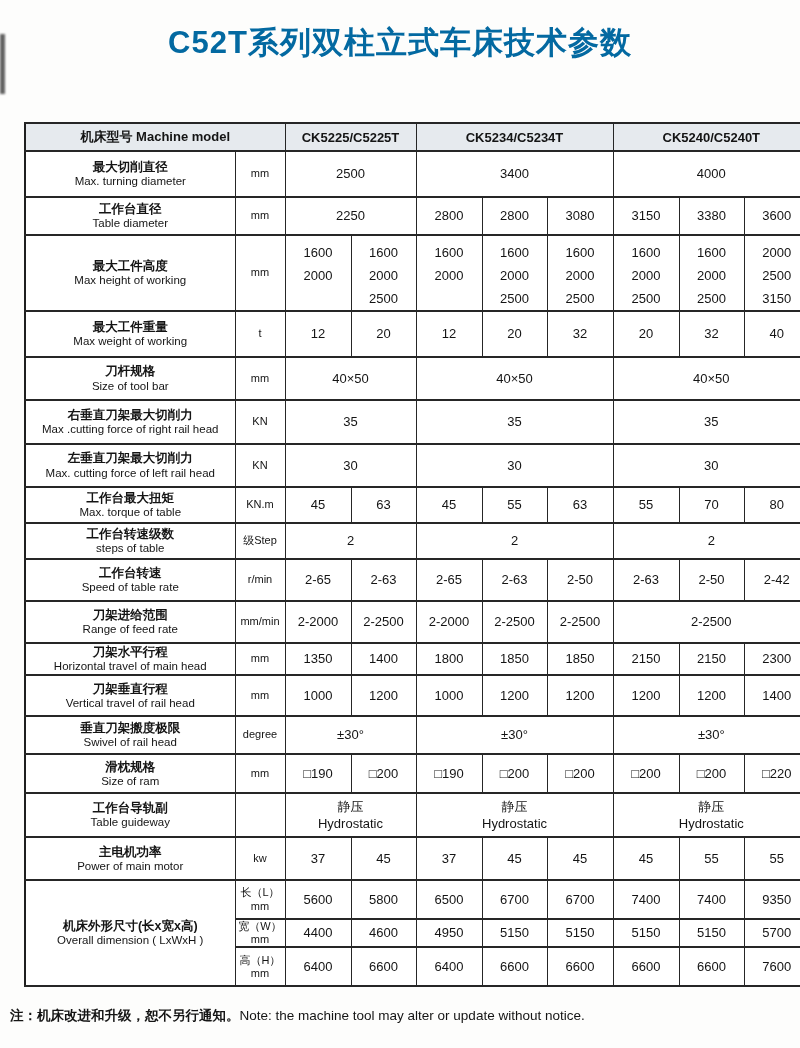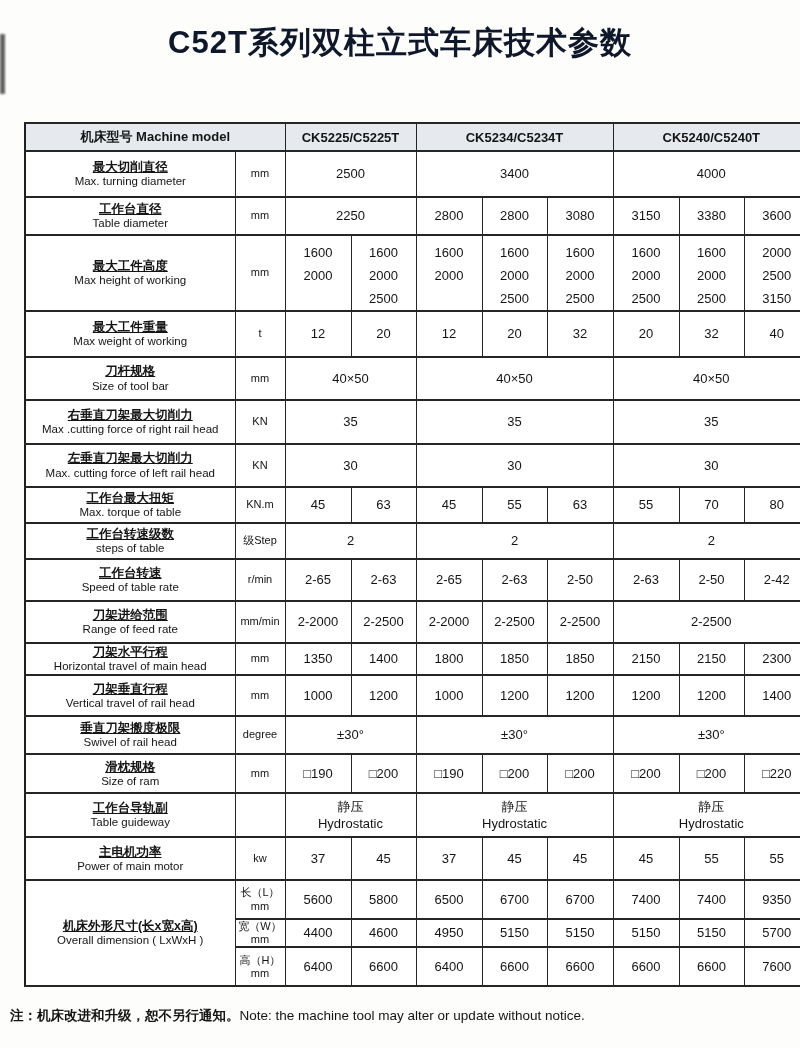--- a/index.html
+++ b/index.html
@@ -18,38 +18,38 @@
     position:absolute;left:24px;top:122px;width:785px;
     border-collapse:collapse;table-layout:fixed;background:#fff;
     border:2px solid #1f1f1f;
   }
   table.spec td{
     border:1px solid #262626;border-top-width:2px;border-bottom-width:2px;
     text-align:center;vertical-align:middle;padding:0;overflow:hidden;
   }
   tr.head td{background:#e6eaee;font-weight:700;font-size:13px;}
   td.lbl{text-align:left;padding:2px 4px 2px 7px;}
-  td.lbl .cn{font-weight:700;font-size:12.5px;line-height:1.3;text-decoration:underline;}
+  td.lbl .cn{font-weight:700;font-size:12.5px;line-height:1.3;}
   td.lbl .en{font-weight:400;font-size:11.5px;line-height:1.2;}
   td.unit{font-size:11px;line-height:1.2;white-space:pre-line;}
   td.val{font-size:13px;white-space:pre-line;line-height:1.35;}
   tr.vtop td.val{vertical-align:top;padding-top:5px;line-height:23px;}
   .note{position:absolute;left:10px;top:1007px;font-size:13.5px;white-space:nowrap;}
   .note .cn{font-weight:700;}
   .note .en{font-weight:400;}
 </style>
 </head>
 <body>
 
 <div class="page">
 
   <div class="artifact"></div>
 
   <div class="titlewrap">
-    <div class="title" style="color: #0f172a;">C52T系列双柱立式车床技术参数</div>
+    <div class="title" style="color: #0369a1;">C52T系列双柱立式车床技术参数</div>
   </div>
 
   <table class="spec">
     <colgroup>
       <col style="width:210px">
         <col style="width:50px">
       <col style="width:66px">
         <col style="width:65px">
         <col style="width:66px">
         <col style="width:65px">

